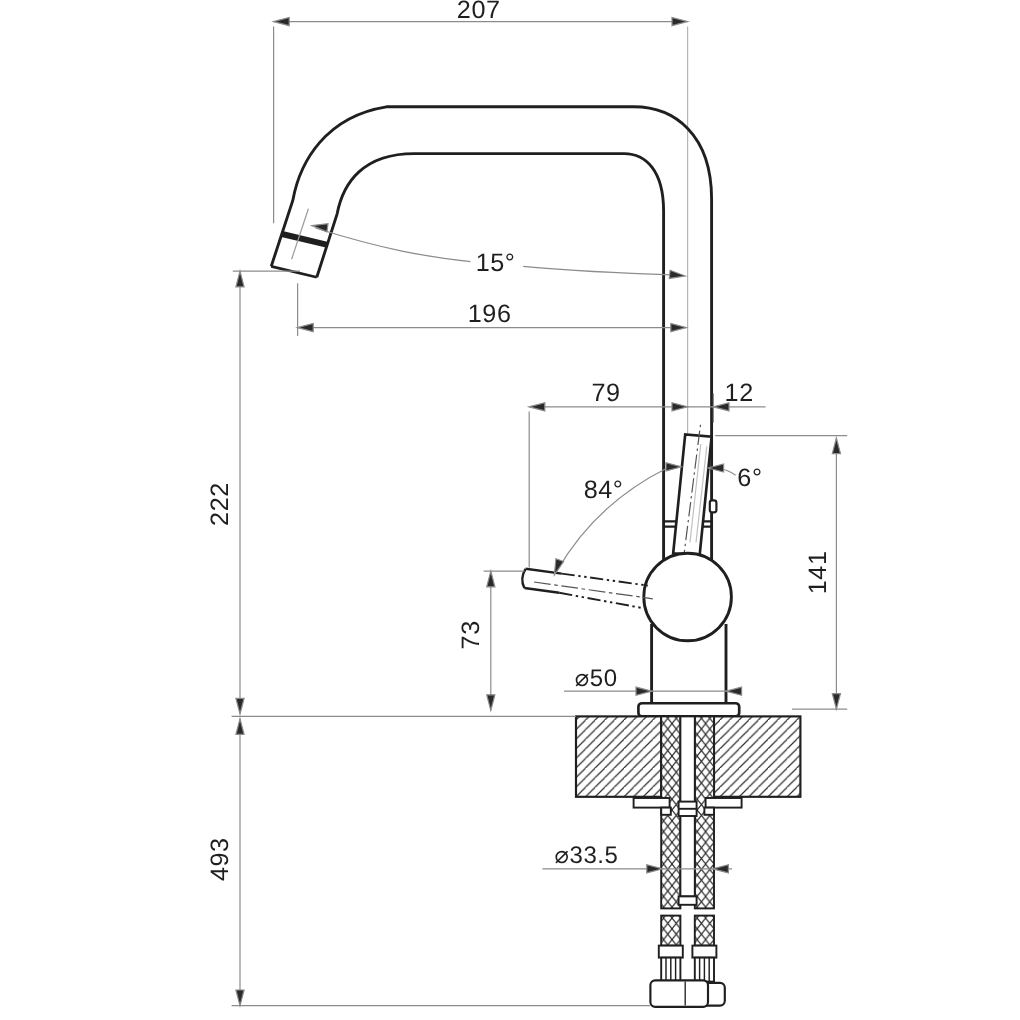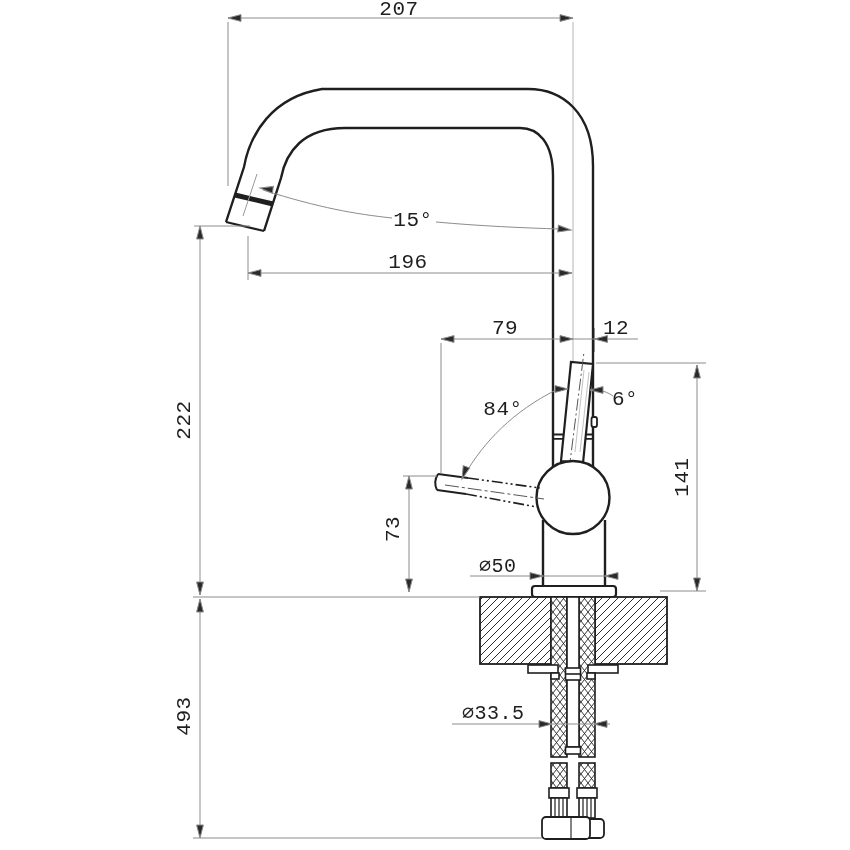--- a/index.html
+++ b/index.html
@@ -1,17 +1,17 @@
 <!DOCTYPE html>
 <html><head>
 <meta charset="utf-8">
 <style>
   html,body{margin:0;padding:0;background:#ffffff;}
   .stage{position:relative;width:718px;height:850px;background:#fff;overflow:hidden;
-         font-family:Liberation Mono, monospace;border-radius:16px;}
+         font-family:Liberation Sans, sans-serif;border-radius:16px;}
   svg{display:block;}
   .dimtxt{fill:#1f1f1f;font-size:21px;letter-spacing:0.5px;}
   .dimtxt-sm{fill:#1f1f1f;font-size:20px;letter-spacing:0.5px;}
 </style>
 </head>
 <body>
 
 <div class="stage">
 <svg width="850" height="850" viewBox="0 0 850 850">
   <defs>

